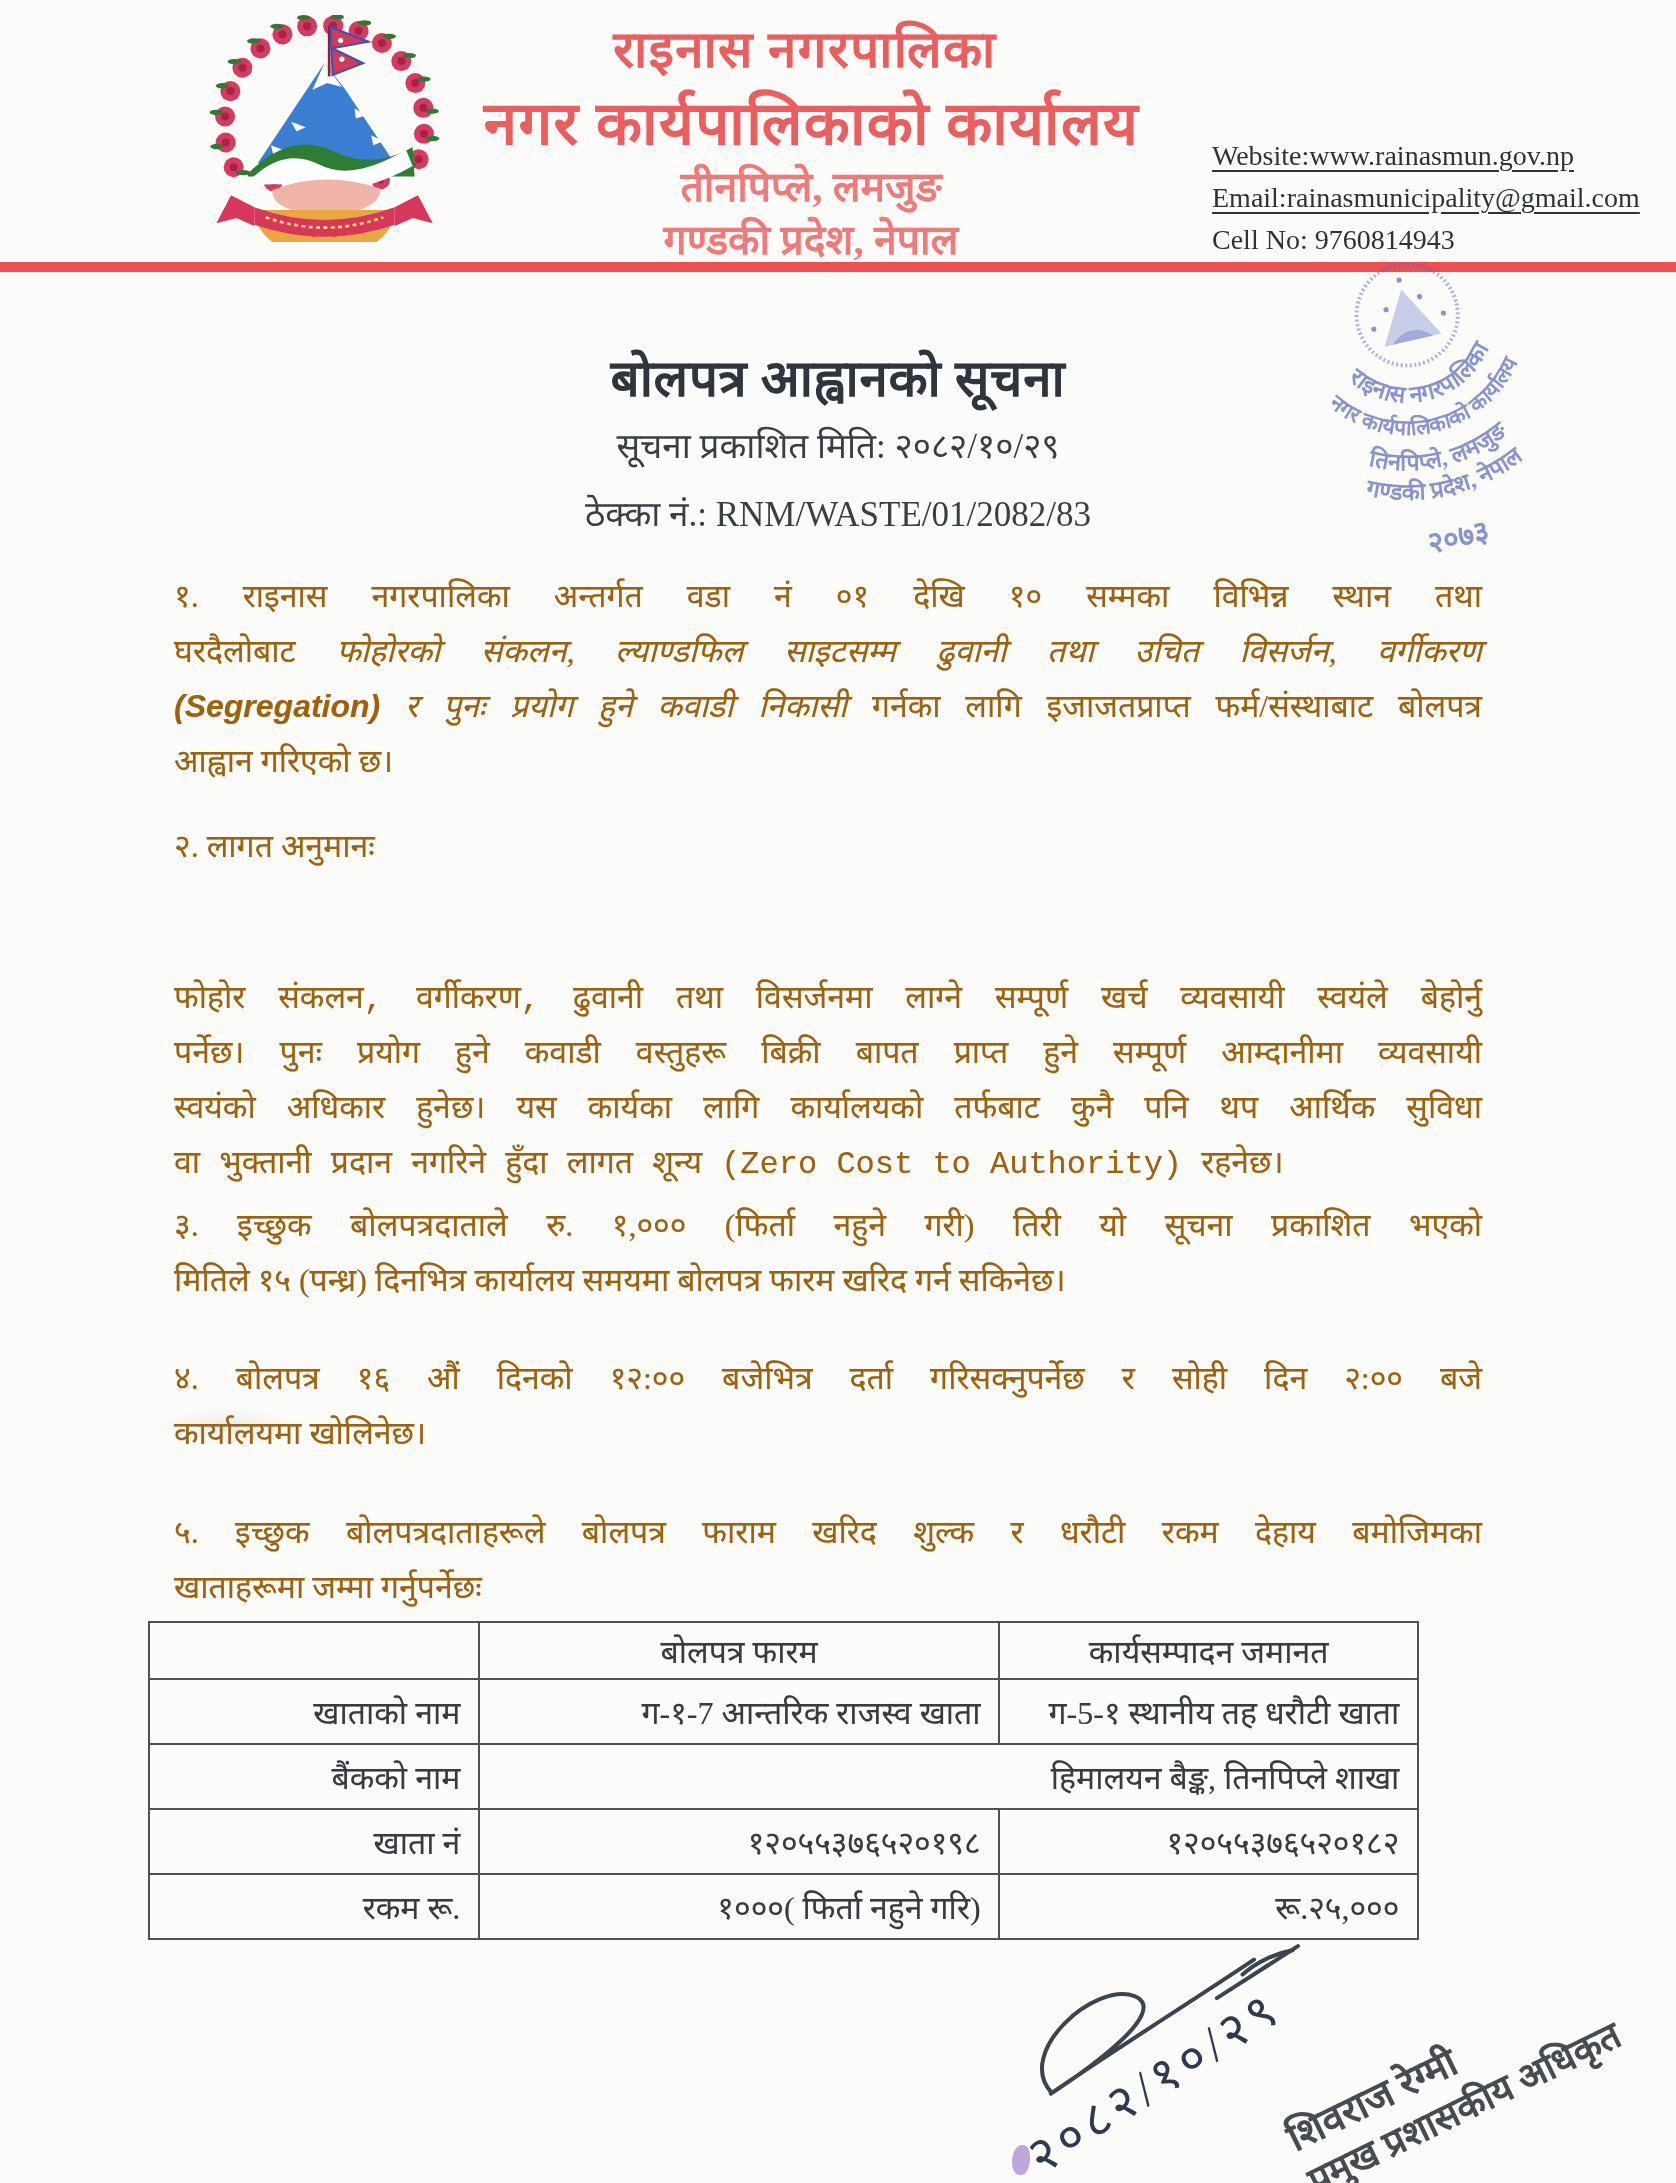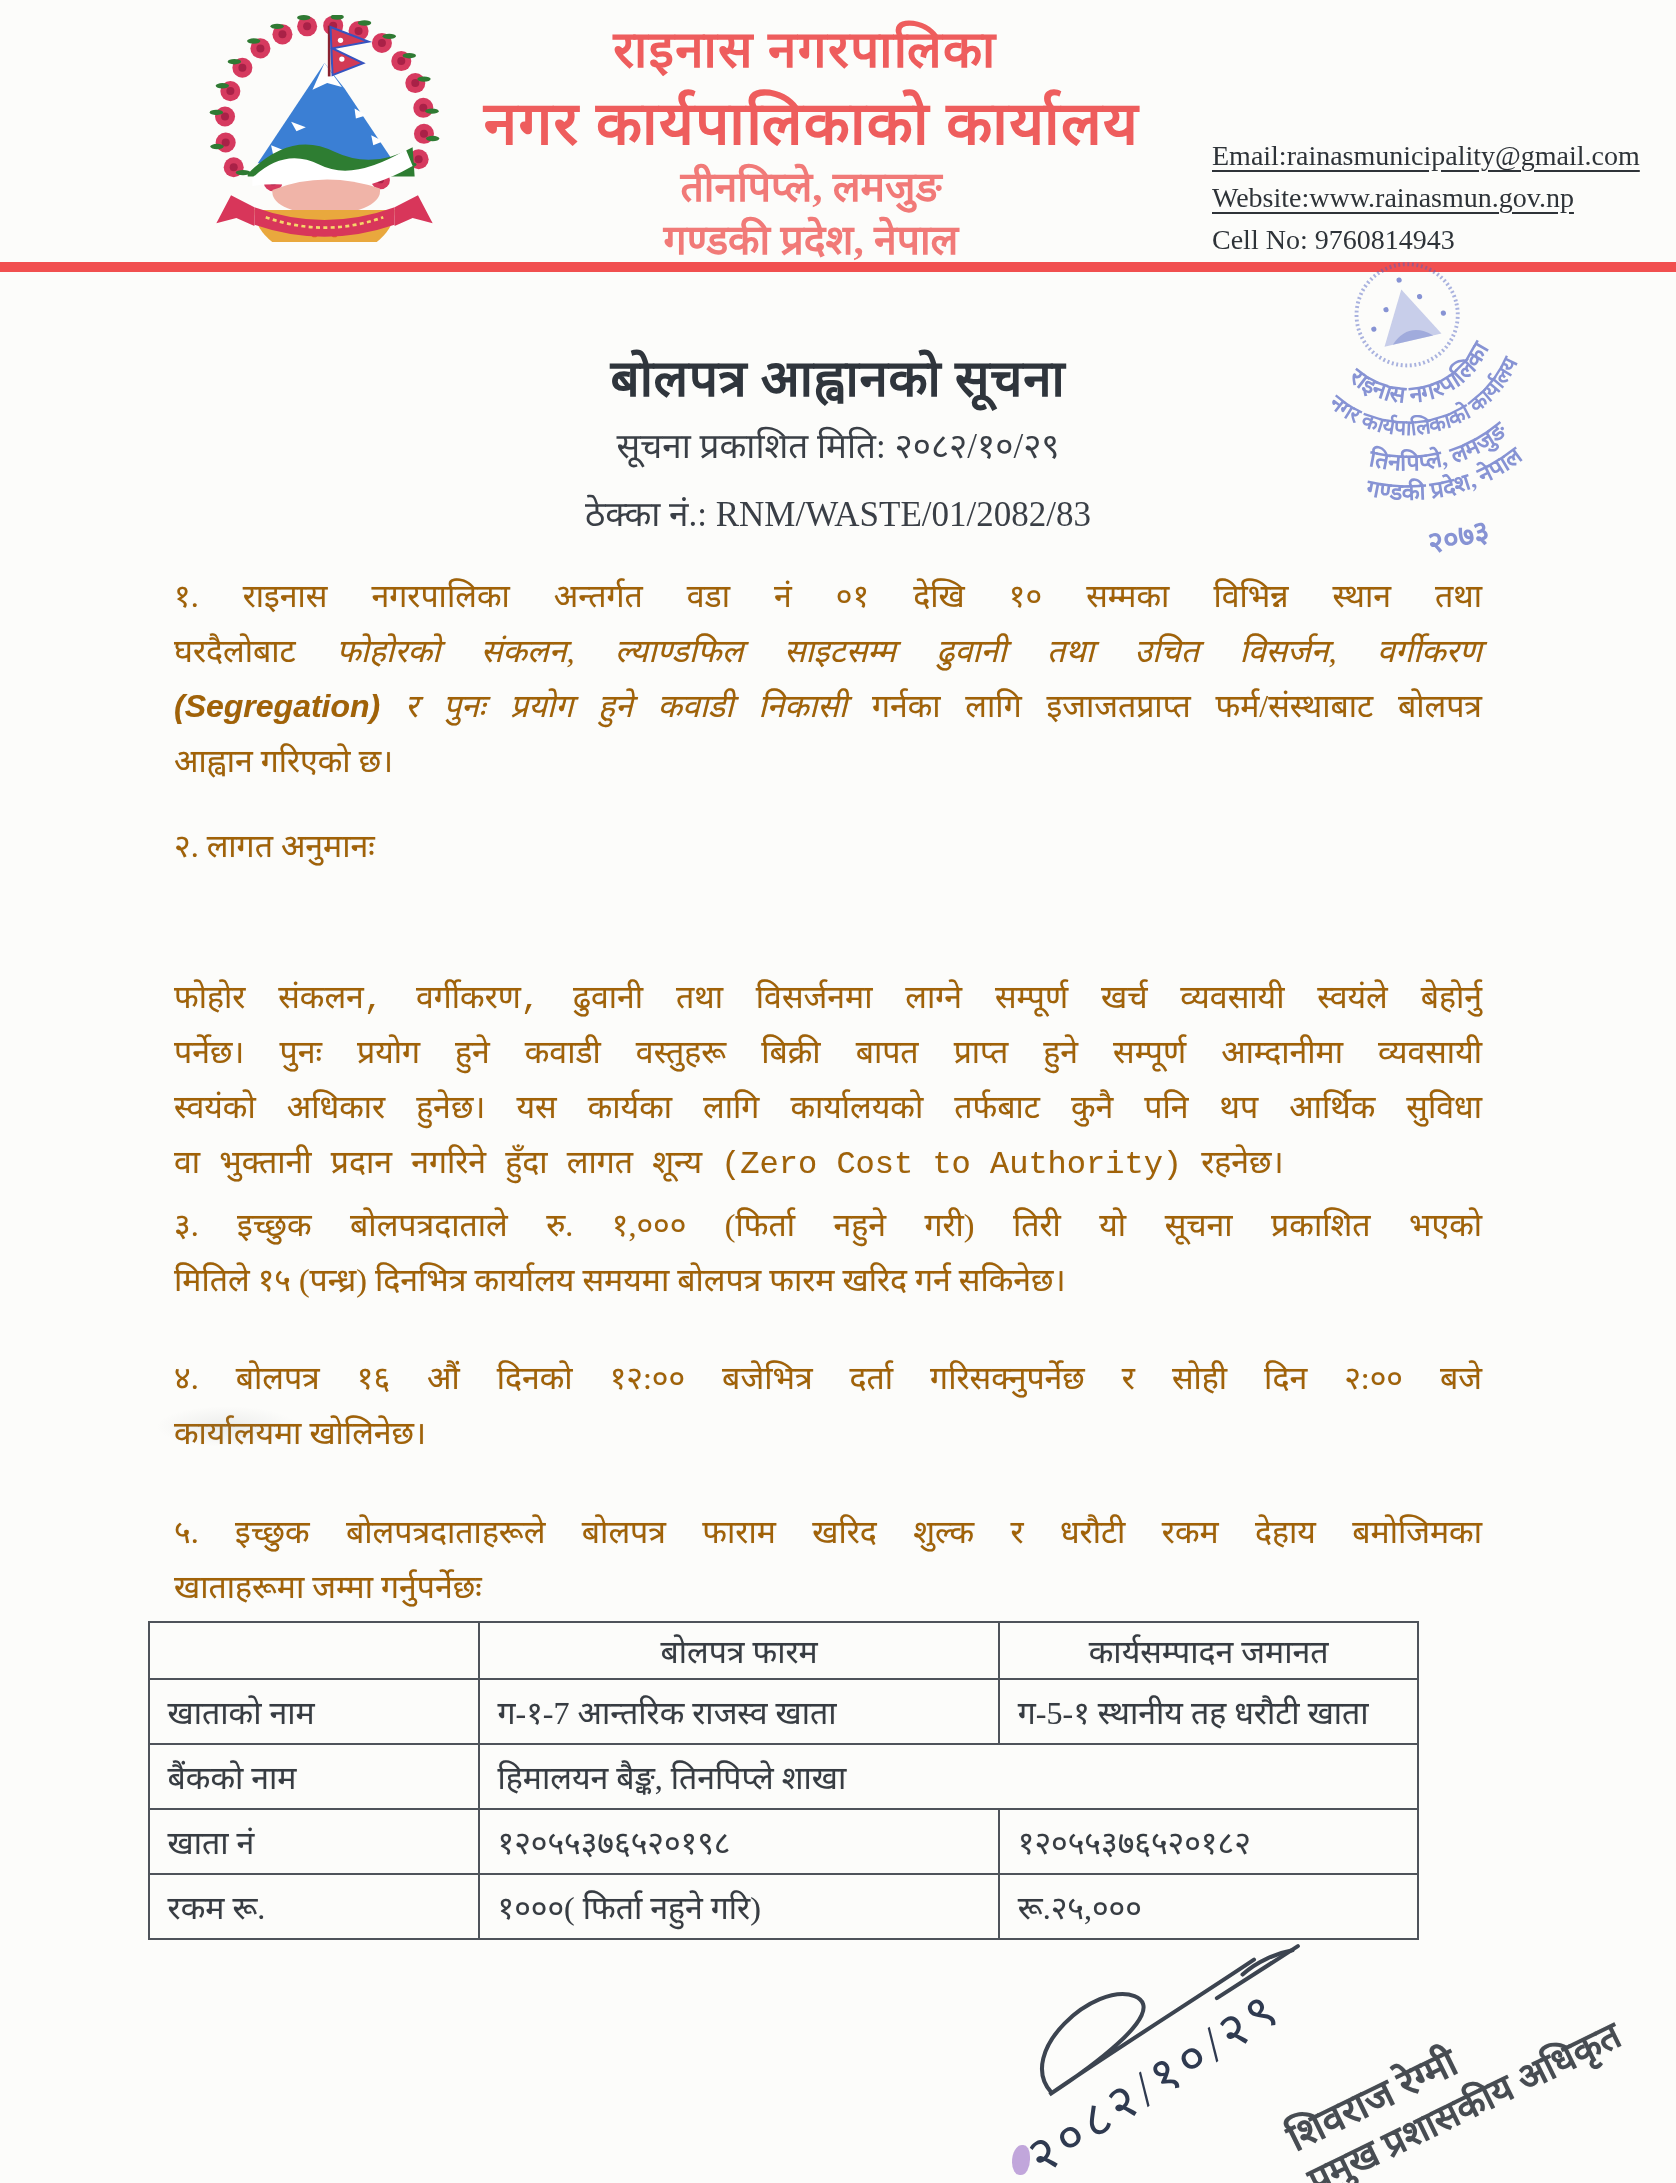--- a/index.html
+++ b/index.html
@@ -42,21 +42,21 @@
   .lline{display:block;line-height:55px;height:55px;text-align:left;}
   .it{font-style:italic;}
   .bi{font-style:italic;font-weight:700;font-family:"Liberation Sans",sans-serif;}
   .p1{top:569px;} .p2h{top:819px;} .p2{top:972px;font-family:Liberation Mono, monospace;} .p3{top:1198px;}
   .p4{top:1351px;} .p5{top:1505px;}
   
   table.cost{position:absolute;left:148px;top:1621px;width:1271px;
         border-collapse:collapse;font-size:32px;color:#373c42;
         text-shadow:0 0 0.7px rgba(40,45,50,.28);}
   table.cost td,table.cost th{border:2.7px solid #4e535a;padding:5.4px 17.6px;font-weight:normal;
-        vertical-align:middle;text-align:left;}
+        vertical-align:middle;text-align:right;}
   table.cost th{text-align:center;}
   .rh{height:57px;} .rr{height:65px;}
   .c1{width:26%;} .c2{width:41%;} .c3{width:33%;}
   
   .sig-svg{position:absolute;left:1014px;top:1934px;width:318px;height:189px;}
   .sig-date{position:absolute;left:1001px;top:2022px;width:379px;
         font-size:50px;color:#2f3a50;transform:rotate(-33deg);
         letter-spacing:5.4px;white-space:nowrap;}
   .signer{position:absolute;left:1278px;top:2018px;width:433px;
         transform:rotate(-26deg);color:#474c52;
@@ -198,22 +198,22 @@
     <circle cx="224" cy="38" r="4" fill="#fff"></circle>
       <circle cx="226" cy="66" r="4" fill="#fff"></circle>
   </svg>
 
   <div class="org1">राइनास नगरपालिका</div>
   <div class="org2">नगर कार्यपालिकाको कार्यालय</div>
   <div class="addr1">तीनपिप्ले, लमजुङ</div>
   <div class="addr2">गण्डकी प्रदेश, नेपाल</div>
 
   <div class="contact">
+    <div class="u">Website:www.rainasmun.gov.np</div>
     <div class="u">Email:rainasmunicipality@gmail.com</div>
-    <div class="u">Website:www.rainasmun.gov.np</div>
     <div>Cell No: 9760814943</div>
   </div>
 
   <div class="rule"></div>
 
   <svg class="stamp" viewBox="-20 0 580 490">
     <g fill="#5063c2" opacity="0.85" font-family="Liberation Serif, serif">
       <circle cx="270" cy="85" r="78" fill="none" stroke="#5063c2" stroke-width="6" stroke-dasharray="3 4" opacity=".7"></circle>
       <path d="M225,125 L270,45 L315,125 Z" fill="#5063c2" opacity=".45"></path>
       <path d="M238,125 Q270,95 302,125 Z" fill="#5063c2" opacity=".6"></path>

